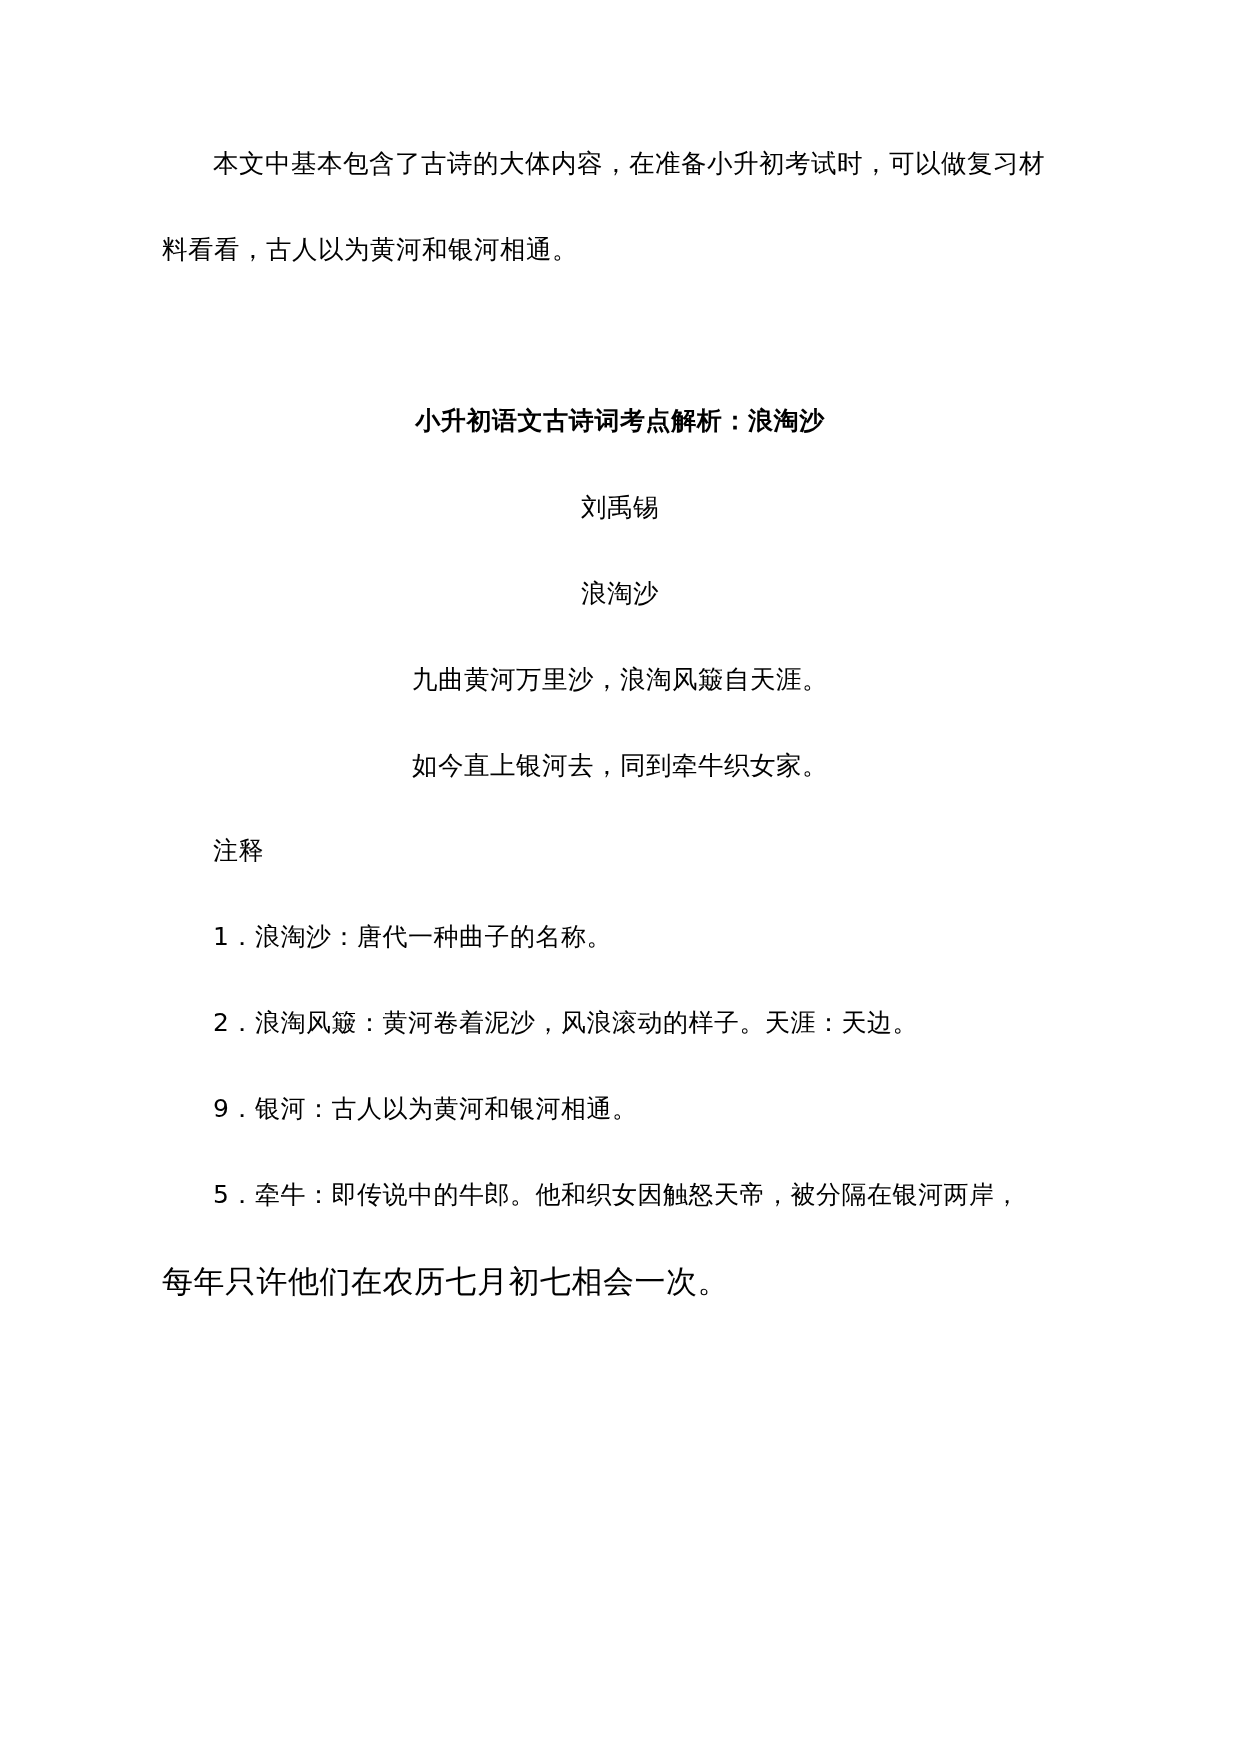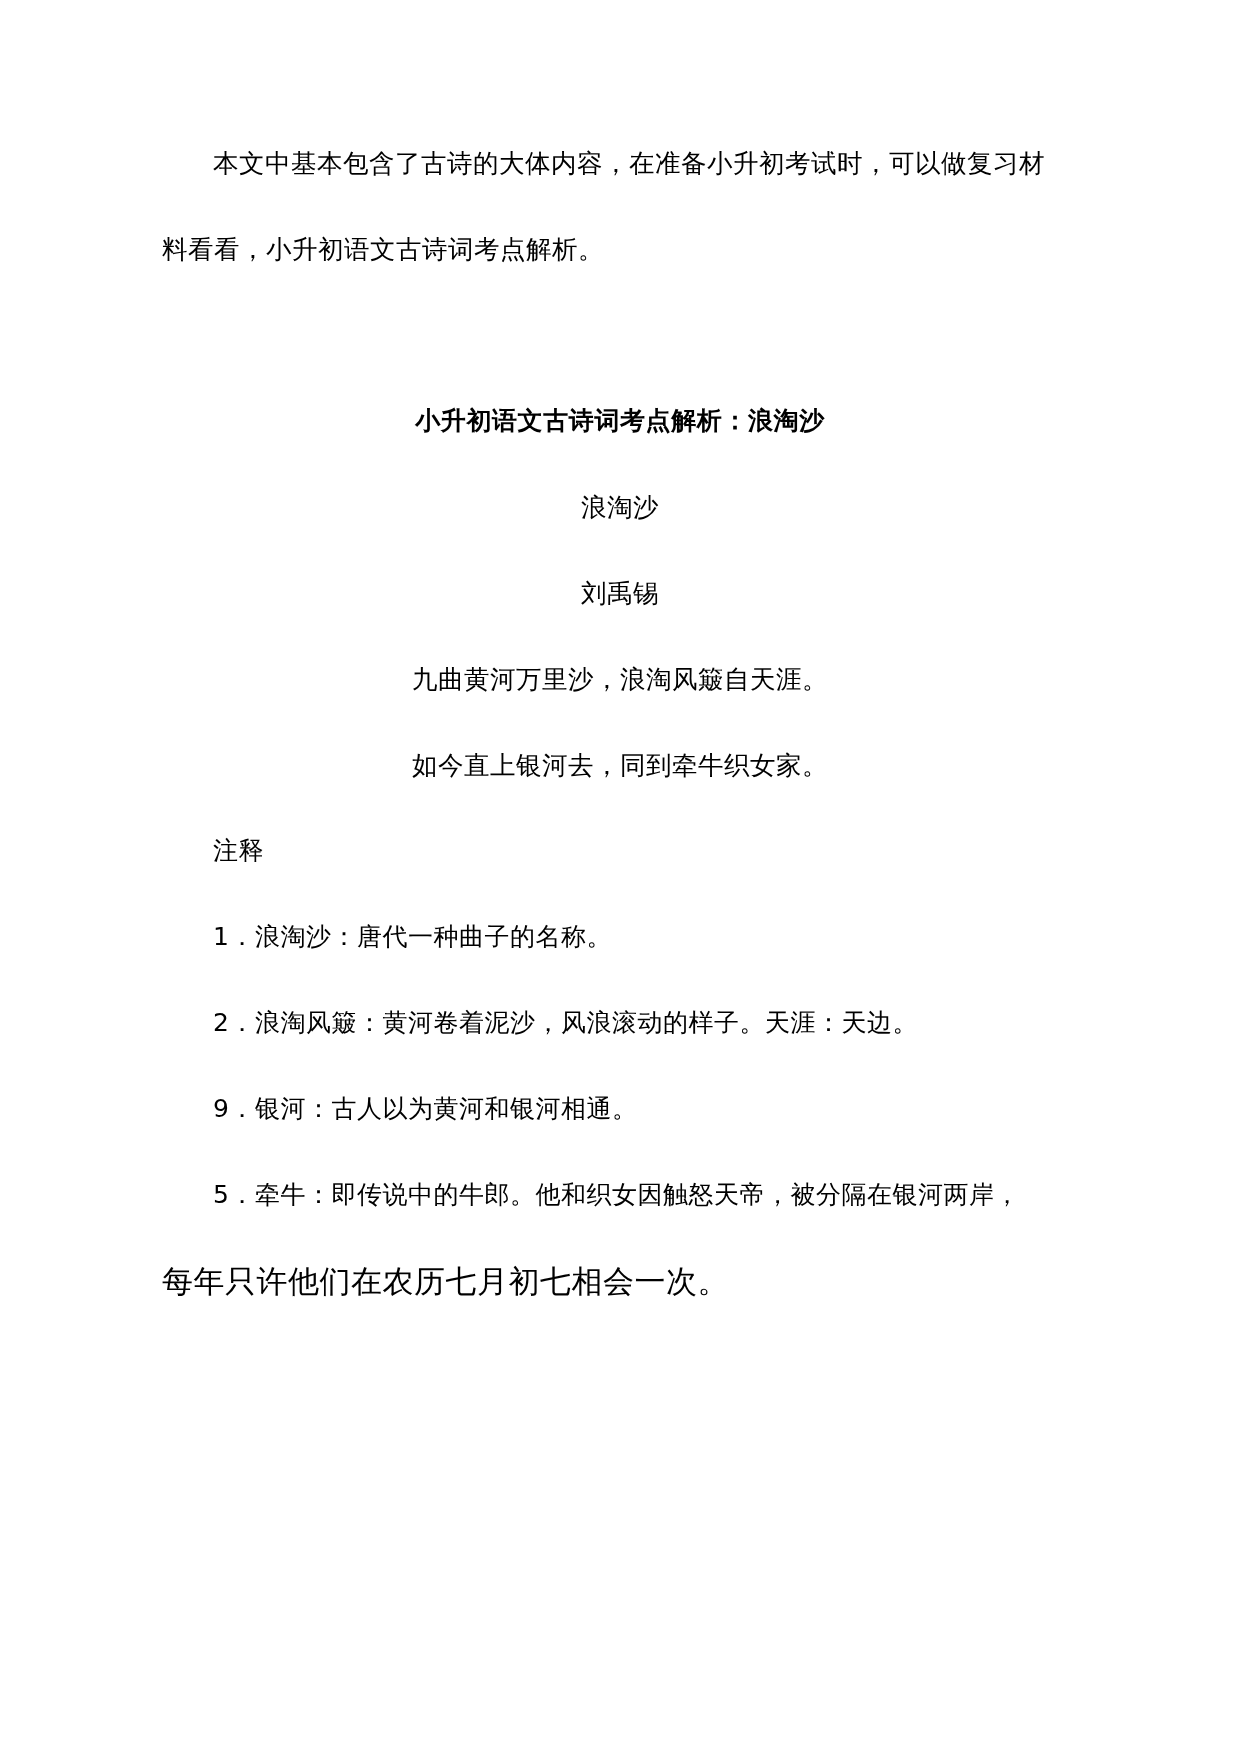--- a/index.html
+++ b/index.html
@@ -74,29 +74,29 @@
 </style>
 </head>
 <body>
 
 <div class="page">
 
   <div class="content">
 
     <div class="para indent">本文中基本包含了古诗的大体内容，在准备小升初考试时，可以做复习材</div>
 
-    <div class="para">料看看，小升初语文古诗词考点解析。</div>
+    <div class="para">料看看，古人以为黄河和银河相通。</div>
 
     <div class="spacer-block"></div>
 
     <div class="doc-title">小升初语文古诗词考点解析：浪淘沙</div>
 
+    <div class="para centered">刘禹锡</div>
+
     <div class="para centered">浪淘沙</div>
-
-    <div class="para centered">刘禹锡</div>
 
     <div class="para centered">九曲黄河万里沙，浪淘风簸自天涯。</div>
 
     <div class="para centered">如今直上银河去，同到牵牛织女家。</div>
 
     <div class="note-line">注释</div>
 
     <div class="note-line">1．浪淘沙：唐代一种曲子的名称。</div>
 
     <div class="note-line">2．浪淘风簸：黄河卷着泥沙，风浪滚动的样子。天涯：天边。</div>

